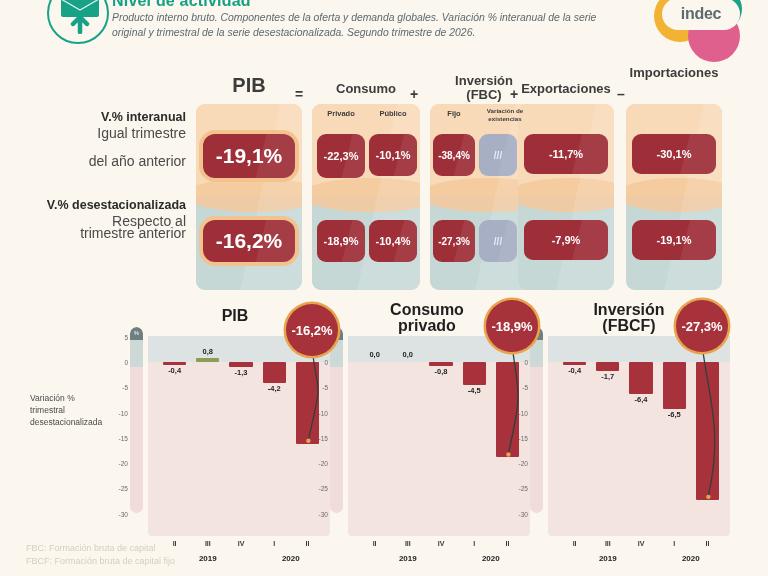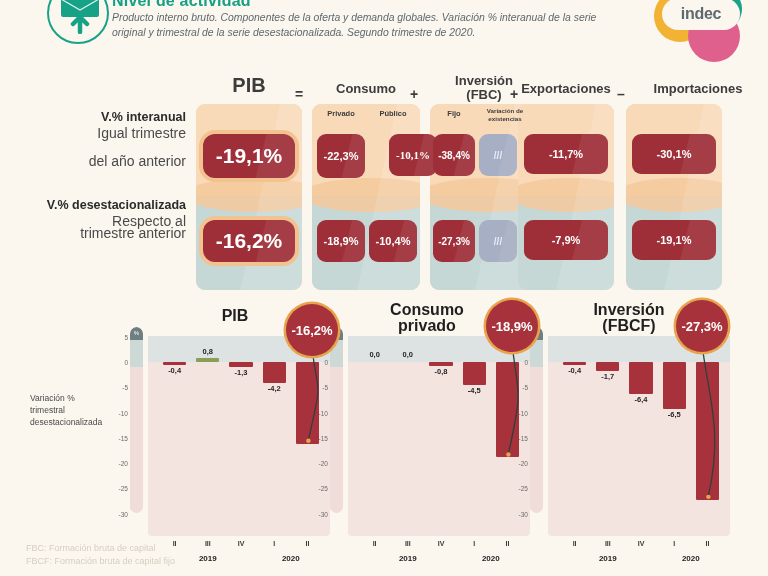--- a/index.html
+++ b/index.html
@@ -168,21 +168,21 @@
   <div id="logo-circle">
     <svg id="logo-glyph" viewBox="0 0 42 38">
       <rect x="2" y="1" width="38" height="20" rx="2" fill="#17a288"></rect>
       <path d="M2 3 L21 14 L40 3" stroke="#ffffff" stroke-width="1.2" fill="none" opacity=".85"></path>
       <path d="M21 36 L21 22 M14 28 L21 21 L28 28" stroke="#17a288" stroke-width="4.5" fill="none" stroke-linecap="round" stroke-linejoin="round"></path>
     </svg>
   </div>
 
   <div id="title-block">
     <div id="page-title">Nivel de actividad</div>
-    <div id="subtitle">Producto interno bruto. Componentes de la oferta y demanda globales. Variación % interanual de la serie original y trimestral de la serie desestacionalizada. Segundo trimestre de 2020.</div>
+    <div id="subtitle">Producto interno bruto. Componentes de la oferta y demanda globales. Variación % interanual de la serie original y trimestral de la serie desestacionalizada. Segundo trimestre de 2026.</div>
   </div>
 
   <div id="indec-logo">
     <div class="blob" id="blob-yellow"></div>
     <div class="blob" id="blob-teal"></div>
     <div class="blob" id="blob-pink"></div>
     <div id="indec-pill">indec</div>
   </div>
 </div>
 
@@ -193,21 +193,21 @@
     <div class="col-head " style="left: 312px; width: 108px; top: 20px;">
       <div>Consumo</div>
     </div>
     <div class="col-head " style="left: 430px; width: 108px; top: 12px;">
       <div>Inversión</div>
       <div>(FBC)</div>
     </div>
     <div class="col-head " style="left: 518px; width: 96px; top: 20px;">
       <div>Exportaciones</div>
     </div>
-    <div class="col-head " style="left: 626px; width: 96px; top: 20px; margin-left: 24px;">
+    <div class="col-head " style="left: 626px; width: 96px; top: 4px;">
       <div>Importaciones</div>
     </div>
     <div class="operator" style="left: 290px; width: 18px; top: 24px;">=</div>
     <div class="operator" style="left: 405px; width: 18px; top: 24px;">+</div>
     <div class="operator" style="left: 505px; width: 18px; top: 24px;">+</div>
     <div class="operator" style="left: 612px; width: 18px; top: 24px;">–</div>
     <div class="panel highlight" style="left: 196px; width: 106px; top: 42px; height: 186px;">
       <div class="upper"></div>
       <div class="lower"></div>
       <div class="swoosh"></div>
@@ -242,21 +242,21 @@
     <div class="sub-head" style="left: 432px; width: 44px; top: 48px; font-size: 7.5px;">Fijo</div>
     <div class="sub-head" style="left: 476px; width: 58px; top: 45px; font-size: 6.2px;">Variación de existencias</div>
     <div class="chip big ringed" style="left: 203px; width: 92px; top: 72px; height: 44px;">
       <div class="gloss"></div>
       <span>-19,1%</span>
     </div>
     <div class="chip med" style="left: 317px; width: 48px; top: 72px; height: 44px;">
       <div class="gloss"></div>
       <span>-22,3%</span>
     </div>
-    <div class="chip med" style="left: 389px; width: 48px; top: 72px; height: 42px; font-family: Liberation Serif, serif;">
+    <div class="chip med" style="left: 369px; width: 48px; top: 72px; height: 42px;">
       <div class="gloss"></div>
       <span>-10,1%</span>
     </div>
     <div class="chip sm" style="left: 433px; width: 42px; top: 72px; height: 42px;">
       <div class="gloss"></div>
       <span>-38,4%</span>
     </div>
     <div class="chip sm gray" style="left: 479px; width: 38px; top: 72px; height: 42px;">
       <div class="gloss"></div>
       <span>///</span>

